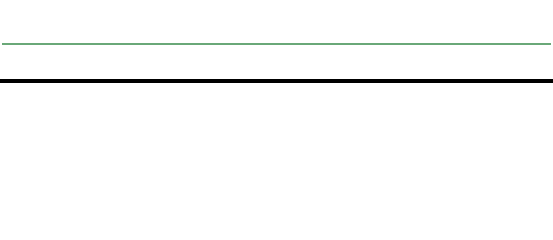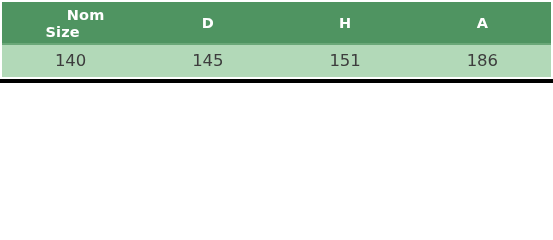--- a/index.html
+++ b/index.html
@@ -110,40 +110,17 @@
     width: 553px;
     height: 4px;
     background: #000000;
   }
 </style>
 </head>
 <body>
 
 <div class="table-wrap">
 
-  <table class="spec-table">
-    <thead>
-      <tr>
-        <th class="col-nom">
-          <span class="nom-stack">
-            <span class="nom-line-1">Nom</span>
-            <span class="nom-line-2">Size</span>
-          </span>
-        </th>
-        <th>D</th>
-        <th>H</th>
-        <th>A</th>
-      </tr>
-    </thead>
-    <tbody>
-      <tr>
-        <td>140</td>
-        <td>145</td>
-        <td>151</td>
-        <td>186</td>
-      </tr>
-    </tbody>
-  </table>
 
   <div class="header-rule"></div>
   <div class="bottom-rule"></div>
 
 </div>
 
 </body></html>

